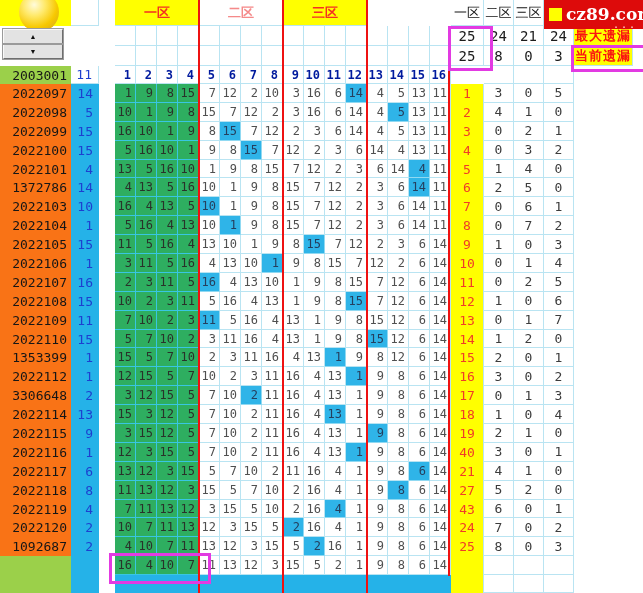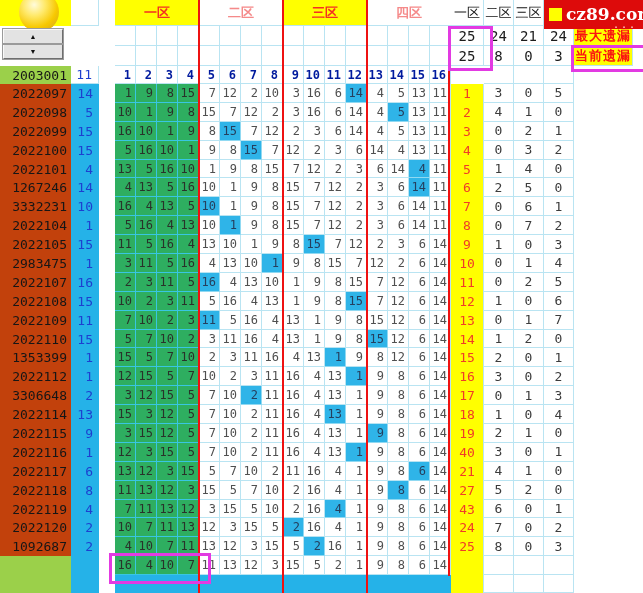--- a/index.html
+++ b/index.html
@@ -12,21 +12,21 @@
   .nb{border:none;}
   .w71{width:71px}.w28{width:28px}.w16{width:16px}.w21{width:21px}.w33{width:33px}
   .w30{width:30px}.w69{width:59px}.w84{width:84px}.w99{width:99px}.w336{width:336px}
   .h26{height:26px}.h20{height:20px}.h18{height:18px}.hdata{height:18.9px}.h19{height:19px}.hstrip{height:17.5px}
   .periodbg{background:#9bd04a;}
   .cyanbg{background:#25b2e8;}
   .yellowbg{background:#ffff00;}
   .green{background:#2eae60;border-color:#38c6e2;color:#29322a;}
   .hit{background:#2fb4e8;border-color:#90d9f2;color:#253f5e;}
   .gap{border:none;background:#fff;}
-  .period-cell{font-size:13px;color:#161616;border:none;background:#c2410c;padding-right:4px;}
+  .period-cell{font-size:13px;color:#161616;border:none;background:#f97316;padding-right:4px;}
   .omit-cell{font-size:13px;color:#1d3fd0;border:none;background:#25b2e8;padding-right:6px;}
   .colhead{font-weight:bold;color:#001a9e;font-size:12px;padding-right:4px;}
   .idx-cell{font-size:13px;color:#f03c28;border-bottom:none;justify-content:center;padding:0;background:#ffff00;}
   .stat-cell{font-size:13px;color:#3c3c3c;justify-content:center;padding:0;}
   .rblank{border:none;background:#fff;}
   .zone-label{font-size:13px;font-weight:bold;justify-content:center;padding:0;border-right:none;
               font-family:"Liberation Sans",sans-serif;}
   .zl-yellow{background:#ffff00;color:#f53022;}
   .zl-white{background:#ffffff;color:#f58a8a;}
   .rz-label{font-size:13px;color:#101010;justify-content:center;padding:0;
@@ -56,21 +56,20 @@
 <div id="screen">
 
   <div class="row h26">
     <div class="c w71 yellowbg nb"></div>
     <div class="c w28"></div>
     <div class="c w16 gap"></div>
     <div id="zone-headers" class="row w336" style="flex:none">
         <div class="c w84 zone-label zl-yellow">一区</div>
         <div class="c w84 zone-label zl-white">二区</div>
         <div class="c w84 zone-label zl-yellow">三区</div>
-        <div class="c w84 zone-label zl-white">四区</div>
       </div>
     <div id="right-zone-labels" class="row" style="flex:none">
         <div class="c w33 rz-label">一区</div>
         <div class="c w30 rz-label">二区</div>
         <div class="c w30 rz-label">三区</div>
       </div>
     <div class="c w99 nb"></div>
   </div>
 
   <div class="row h20">
@@ -289,21 +288,21 @@
         <div class="c w21">14</div>
         <div class="c w21 hit">4</div>
         <div class="c w21">11</div>
         <div class="c w33 idx-cell">5</div>
         <div class="c w30 stat-cell">1</div>
         <div class="c w30 stat-cell">4</div>
         <div class="c w30 stat-cell">0</div>
         <div class="c w69 rblank"></div>
       </div>
       <div class="row hdata">
-        <div class="c w71 period-cell">1267246</div>
+        <div class="c w71 period-cell">1372786</div>
         <div class="c w28 omit-cell">14</div>
         <div class="c w16 gap"></div>
         <div class="c w21 green">4</div>
         <div class="c w21 green">13</div>
         <div class="c w21 green">5</div>
         <div class="c w21 green">16</div>
         <div class="c w21">10</div>
         <div class="c w21">1</div>
         <div class="c w21">9</div>
         <div class="c w21">8</div>
@@ -315,21 +314,21 @@
         <div class="c w21">6</div>
         <div class="c w21 hit">14</div>
         <div class="c w21">11</div>
         <div class="c w33 idx-cell">6</div>
         <div class="c w30 stat-cell">2</div>
         <div class="c w30 stat-cell">5</div>
         <div class="c w30 stat-cell">0</div>
         <div class="c w69 rblank"></div>
       </div>
       <div class="row hdata">
-        <div class="c w71 period-cell">3332231</div>
+        <div class="c w71 period-cell">2022103</div>
         <div class="c w28 omit-cell">10</div>
         <div class="c w16 gap"></div>
         <div class="c w21 green">16</div>
         <div class="c w21 green">4</div>
         <div class="c w21 green">13</div>
         <div class="c w21 green">5</div>
         <div class="c w21 hit">10</div>
         <div class="c w21">1</div>
         <div class="c w21">9</div>
         <div class="c w21">8</div>
@@ -393,21 +392,21 @@
         <div class="c w21">3</div>
         <div class="c w21">6</div>
         <div class="c w21">14</div>
         <div class="c w33 idx-cell">9</div>
         <div class="c w30 stat-cell">1</div>
         <div class="c w30 stat-cell">0</div>
         <div class="c w30 stat-cell">3</div>
         <div class="c w69 rblank"></div>
       </div>
       <div class="row hdata">
-        <div class="c w71 period-cell">2983475</div>
+        <div class="c w71 period-cell">2022106</div>
         <div class="c w28 omit-cell">1</div>
         <div class="c w16 gap"></div>
         <div class="c w21 green">3</div>
         <div class="c w21 green">11</div>
         <div class="c w21 green">5</div>
         <div class="c w21 green">16</div>
         <div class="c w21">4</div>
         <div class="c w21">13</div>
         <div class="c w21">10</div>
         <div class="c w21 hit">1</div>

